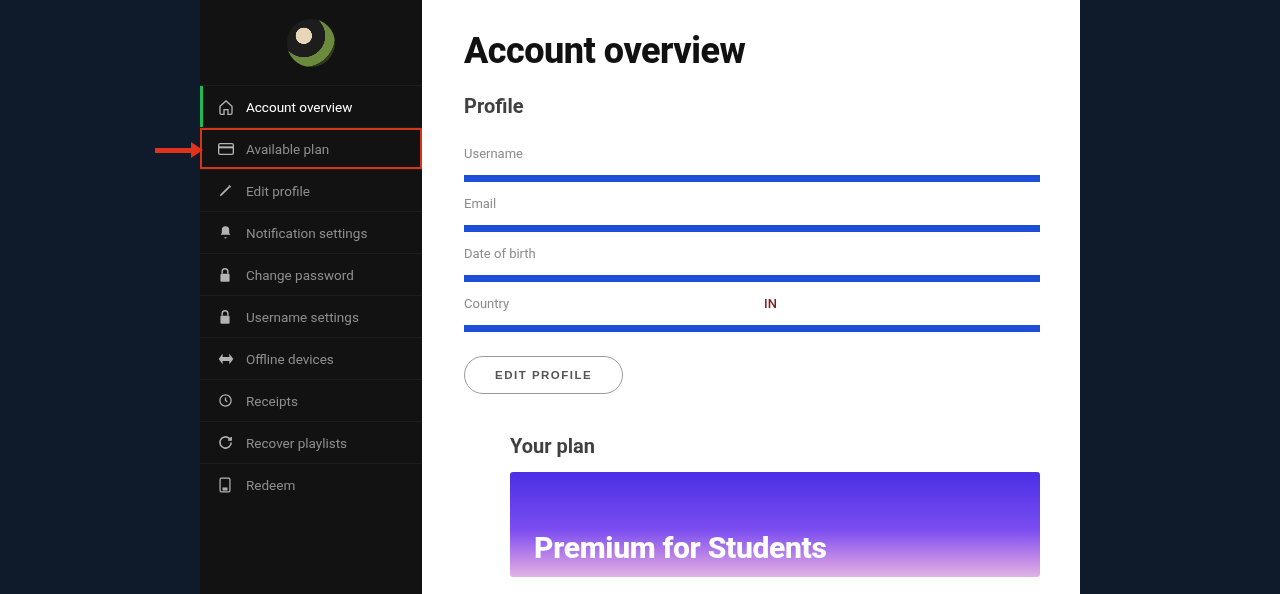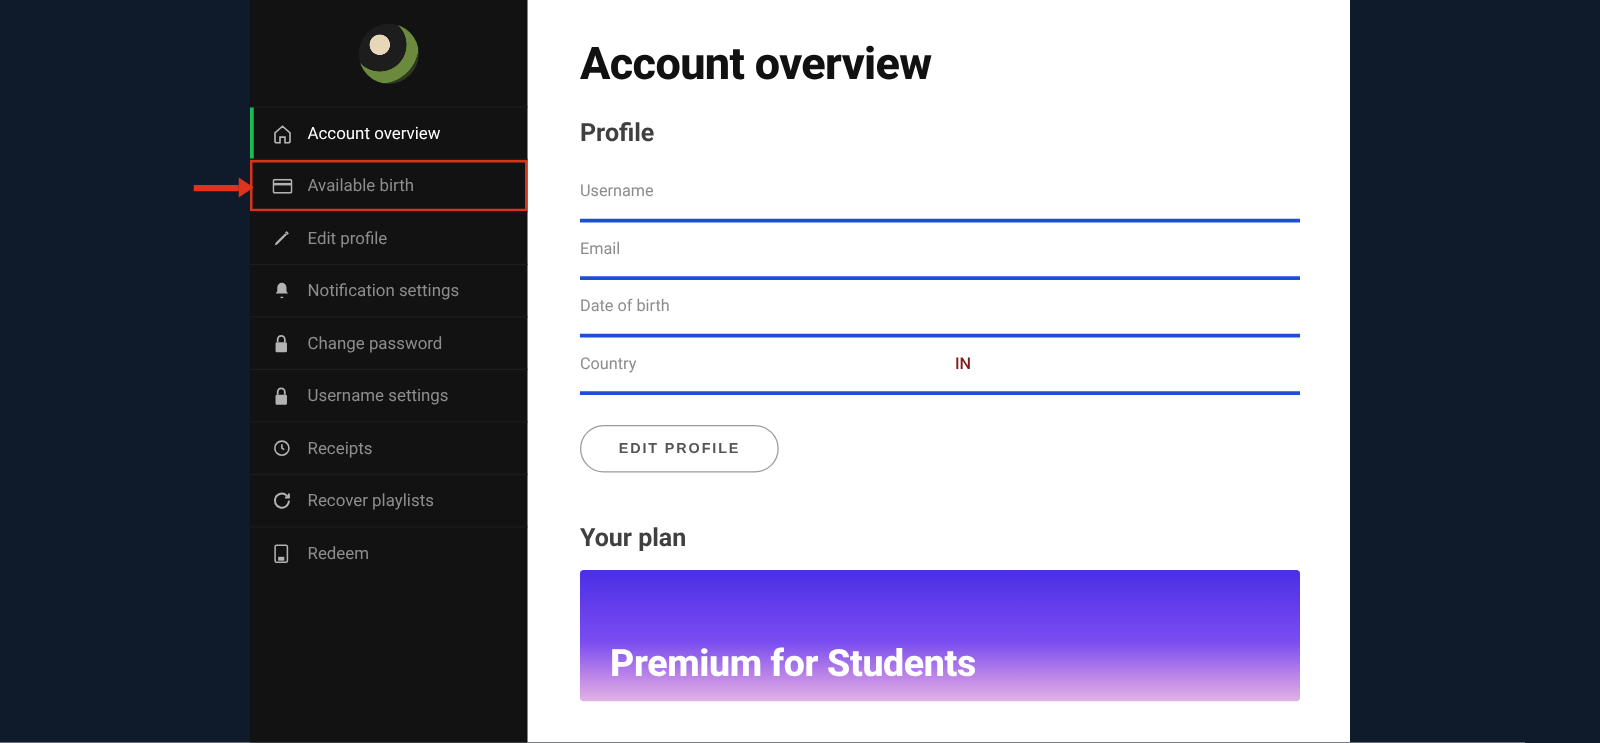--- a/index.html
+++ b/index.html
@@ -15,25 +15,25 @@
   .nav li .icon { width:28px; display:flex; align-items:center; justify-content:flex-start; color:#b3b3b3; }
   .nav li.active { color:#fff; }
   .nav li.active::before { content:""; position:absolute; left:0; top:0; bottom:0; width:3px; background:#1db954; }
   .nav li.highlighted { box-shadow: inset 0 0 0 2px #d6341b; }
   svg { display:block; }
   
   .main { flex:1; background:#fff; padding:30px 40px 0 42px; overflow:hidden; }
   h1 { font-size:36px; font-weight:800; letter-spacing:-0.5px; color:#111; margin-bottom:22px; }
   h2 { font-size:20px; font-weight:700; color:#404040; margin-bottom:14px; margin-top:10px; }
   .profile-rows { }
-  .row { display:flex; border-bottom:3px solid #1d4ed8; font-size:13px; color:#8c8c8c; padding:14px 0; }
+  .row { display:flex; border-bottom:7px solid #1d4ed8; font-size:13px; color:#8c8c8c; padding:14px 0; }
   .row .label { flex:0 0 300px; }
   .row .value { color:#7f1d1d; font-weight:500; }
   .btn { margin-top:24px; display:inline-block; border:1px solid #9b9b9b; border-radius:22px; padding:12px 30px; font-size:11.5px; font-weight:700; letter-spacing:1.5px; color:#555; background:#fff; cursor:pointer; }
-  .plan-section { margin-top:40px; }
+  .plan-section { margin-top:40px;margin-left:46px; }
   .plan-card { margin-top:14px; height:105px; border-radius:3px; background: linear-gradient(180deg,#4a2fe6 0%, #7b4df0 55%, #c68ee6 85%, #e0b3e5 100%); color:#fff; padding:58px 24px 0 24px; }
   .plan-card h3 { font-size:30px; font-weight:800; letter-spacing:-0.3px; }
   
   .arrow { position:absolute; left:-45px; top:142px; display:flex; align-items:center; }
   .arrow-line { width:36px; height:5px; background:#e0331d; }
   .arrow-head { width:0; height:0; border-top:8px solid transparent; border-bottom:8px solid transparent; border-left:12px solid #e0331d; }
 </style>
 </head>
 <body>
 
@@ -58,21 +58,21 @@
           </span>
           <span>Account overview</span>
         </li>
         <li class="highlighted">
           <span class="icon">
             <svg width="16" height="12" viewBox="0 0 24 18" fill="currentColor">
                 <rect x="1" y="1" width="22" height="16" rx="2" fill="none" stroke="currentColor" stroke-width="2"></rect>
                 <rect x="1" y="5" width="22" height="3"></rect>
               </svg>
           </span>
-          <span>Available birth</span>
+          <span>Available plan</span>
         </li>
         <li>
           <span class="icon">
             <svg width="15" height="15" viewBox="0 0 24 24" fill="currentColor">
                 <path d="M3 21l3-1 13-13-2-2L4 18l-1 3zM18 3l3 3-2 2-3-3 2-2z"></path>
               </svg>
           </span>
           <span>Edit profile</span>
         </li>
         <li>
@@ -93,20 +93,28 @@
           <span>Change password</span>
         </li>
         <li>
           <span class="icon">
             <svg width="14" height="16" viewBox="0 0 24 28" fill="currentColor">
                 <rect x="4" y="12" width="16" height="14" rx="2"></rect>
                 <path d="M7 12V8a5 5 0 0 1 10 0v4" fill="none" stroke="currentColor" stroke-width="2.5"></path>
               </svg>
           </span>
           <span>Username settings</span>
+        </li>
+        <li>
+          <span class="icon">
+            <svg width="16" height="14" viewBox="0 0 24 20" fill="currentColor">
+                <path d="M1 10l6-8v5h10V2l6 8-6 8v-5H7v5z"></path>
+              </svg>
+          </span>
+          <span>Offline devices</span>
         </li>
         <li>
           <span class="icon">
             <svg width="15" height="15" viewBox="0 0 24 24" fill="none" stroke="currentColor" stroke-width="2">
                 <circle cx="12" cy="12" r="9"></circle>
                 <path d="M12 7v5l3 2"></path>
               </svg>
           </span>
           <span>Receipts</span>
         </li>

